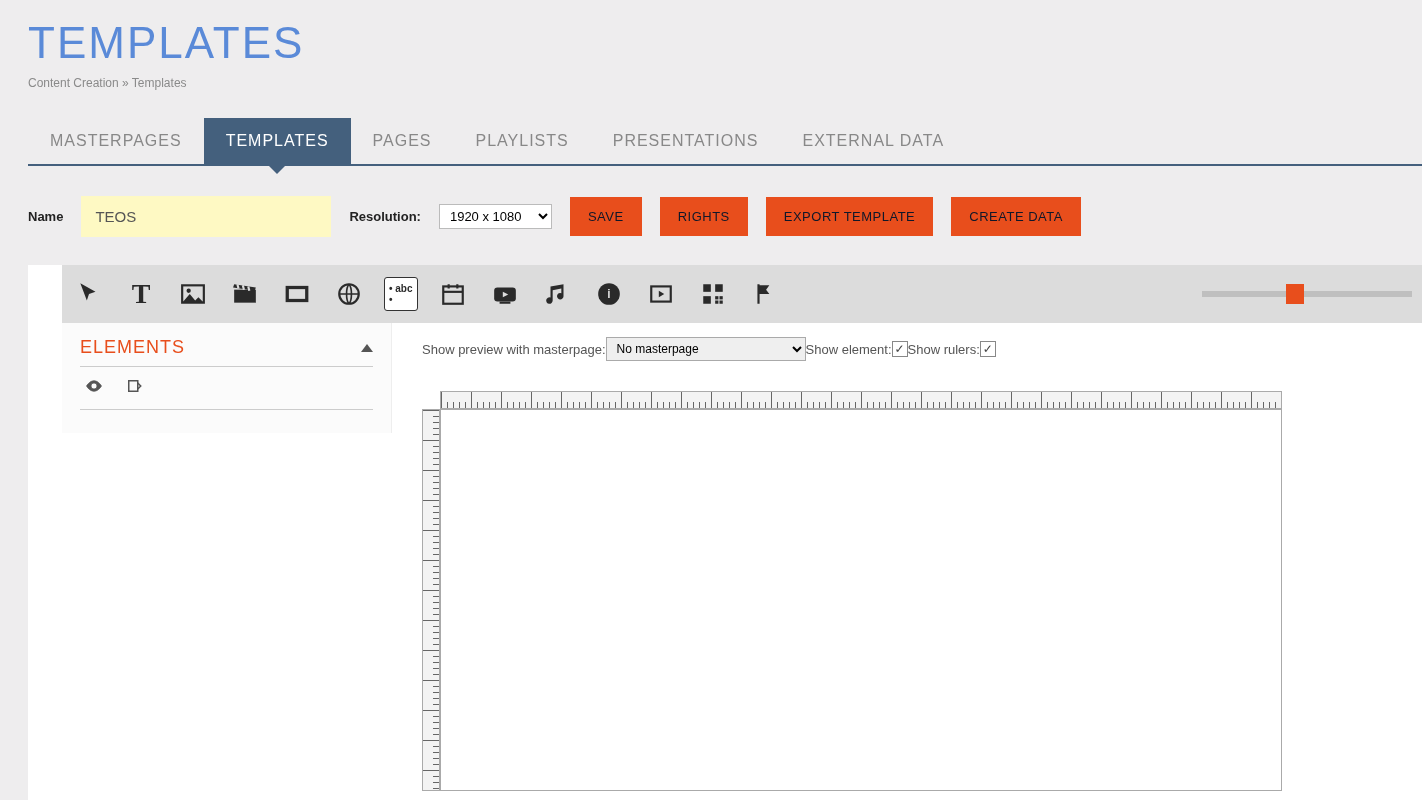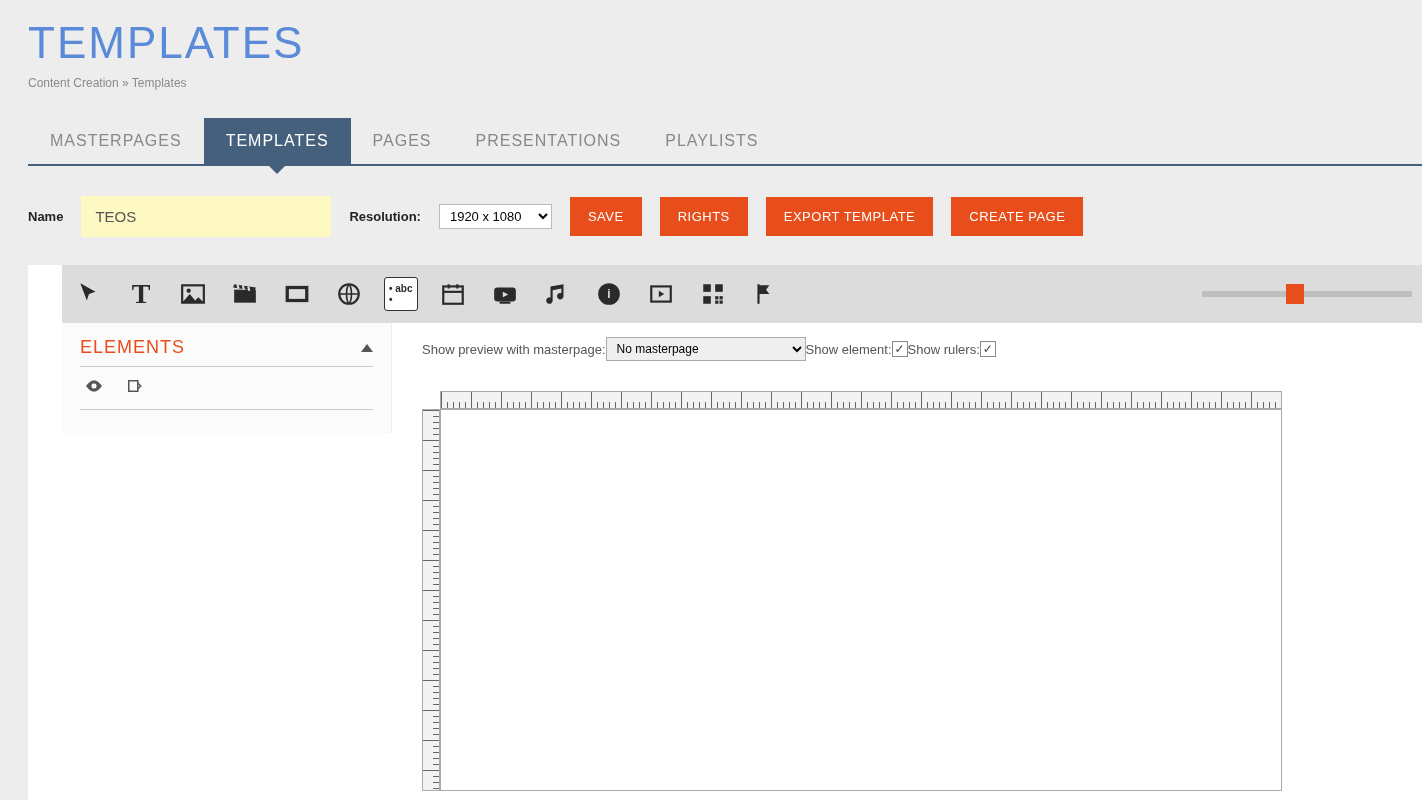--- a/index.html
+++ b/index.html
@@ -70,21 +70,21 @@
   }
   .res-select {
     border: 1px solid #bbb;
     background: #fff;
     font-size: 13px;
     padding: 3px 6px;
     width: 113px;
   }
   .btn {
     background: #e84e1c;
-    color: #ffffff;
+    color: #0f172a;
     border: none;
     padding: 12px 18px;
     font-size: 13px;
     letter-spacing: 0.5px;
     cursor: pointer;
   }
   .editor-wrap {
     margin: 28px 0 0 28px;
     background: #fff;
     width: calc(100% - 28px);
@@ -236,35 +236,36 @@
 
 <div class="page-title">TEMPLATES</div>
 <div class="breadcrumb">
   <span>Content Creation</span><span> » </span><span>Templates</span>
 </div>
 
 <div class="tabs">
   <div class="tab">MASTERPAGES</div>
   <div class="tab active">TEMPLATES</div>
   <div class="tab">PAGES</div>
+  <div class="tab">PLAYLISTS</div>
   <div class="tab">PRESENTATIONS</div>
-  <div class="tab">PLAYLISTS</div>
+  <div class="tab">EXTERNAL DATA</div>
 </div>
 
 <div class="formrow">
   <span class="formlabel">Name</span>
   <input class="name-input" value="TEOS" style="">
   <span class="formlabel">Resolution:</span>
   <select class="res-select">
     <option>1920 x 1080</option>
   </select>
   <button class="btn">SAVE</button>
   <button class="btn">RIGHTS</button>
   <button class="btn">EXPORT TEMPLATE</button>
-  <button class="btn">CREATE PAGE</button>
+  <button class="btn">CREATE DATA</button>
 </div>
 
 <div class="editor-wrap">
   <div class="toolbar">
     <div class="tool">
       <svg viewBox="0 0 24 24">
           <path d="M4 2l6 16 2-6 6-2z"></path>
         </svg>
     </div>
     <div class="tool text">T</div>

